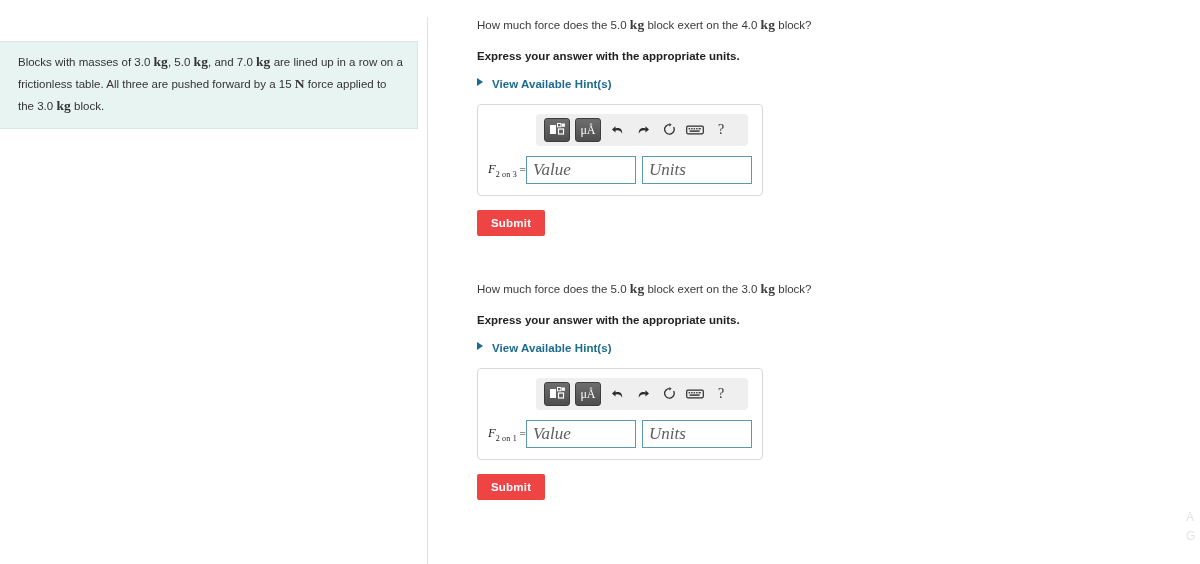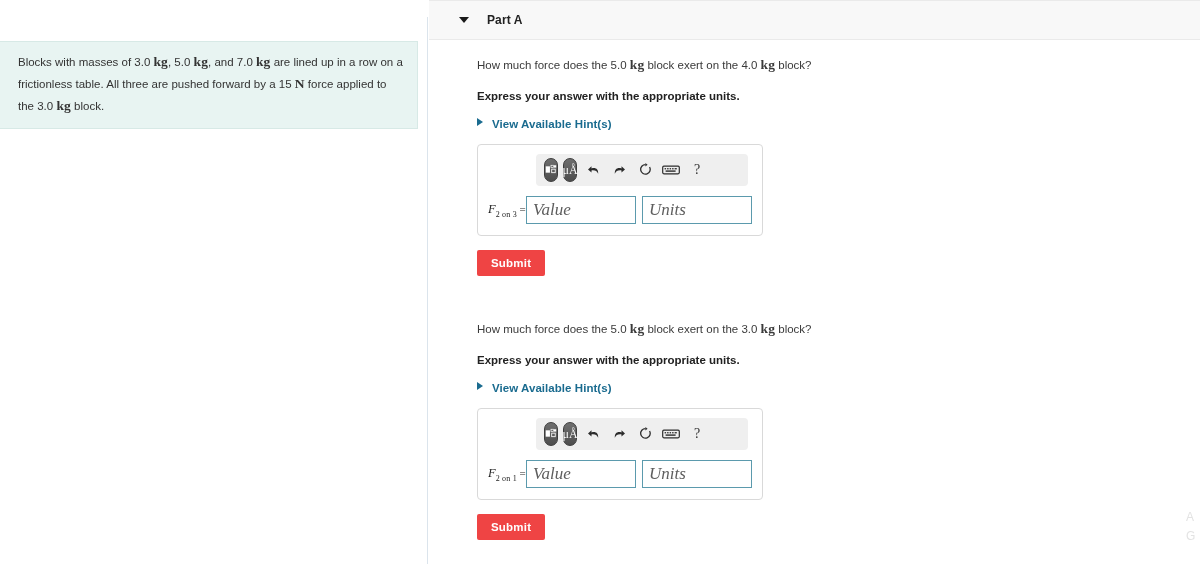--- a/index.html
+++ b/index.html
@@ -134,22 +134,22 @@
     border-radius: 4px;
     height: 32px;
     display: flex;
     align-items: center;
     padding: 0 8px;
     margin: 0 0 10px 48px;
     width: 212px;
     box-sizing: border-box;
   }
   .tb-btn {
-    width: 14px; height: 24px;
-    border-radius: 9px;
+    width: 26px; height: 24px;
+    border-radius: 3px;
     background: linear-gradient(#6e6e6e, #4e4e4e);
     border: 1px solid #3d3d3d;
     display: flex;
     align-items: center;
     justify-content: center;
     margin-right: 5px;
     cursor: pointer;
     box-sizing: border-box;
   }
   .tb-icon {
@@ -247,24 +247,20 @@
 
 <div id="left-pane">
   <div id="problem-box">
     <p id="problem-text"><span>Blocks with masses of 3.0 </span><span class="unit">kg</span><span>, 5.0 </span><span class="unit">kg</span><span>, and 7.0 </span><span class="unit">kg</span><span> are lined up in a row on a frictionless table. All three are pushed forward by a 15 </span><span class="unit">N</span><span> force applied to the 3.0 </span><span class="unit">kg</span><span> block.</span></p>
   </div>
 </div>
 
 <div id="right-pane">
 
   <div>
-    <div class="part-header">
-      <span class="caret-icon"></span>
-      <span class="part-title">Part A</span>
-    </div>
     <div class="part-body">
       <p class="question-text"><span>How much force does the 5.0 </span><span class="unit">kg</span><span> block exert on the 4.0 </span><span class="unit">kg</span><span> block?</span></p>
       <p class="express-text">Express your answer with the appropriate units.</p>
       <div class="hints-row">
         <span class="hint-caret-icon"></span>
         <span class="hints-link">View Available Hint(s)</span>
       </div>
 
       <div class="answer-box">
         <div class="toolbar">

